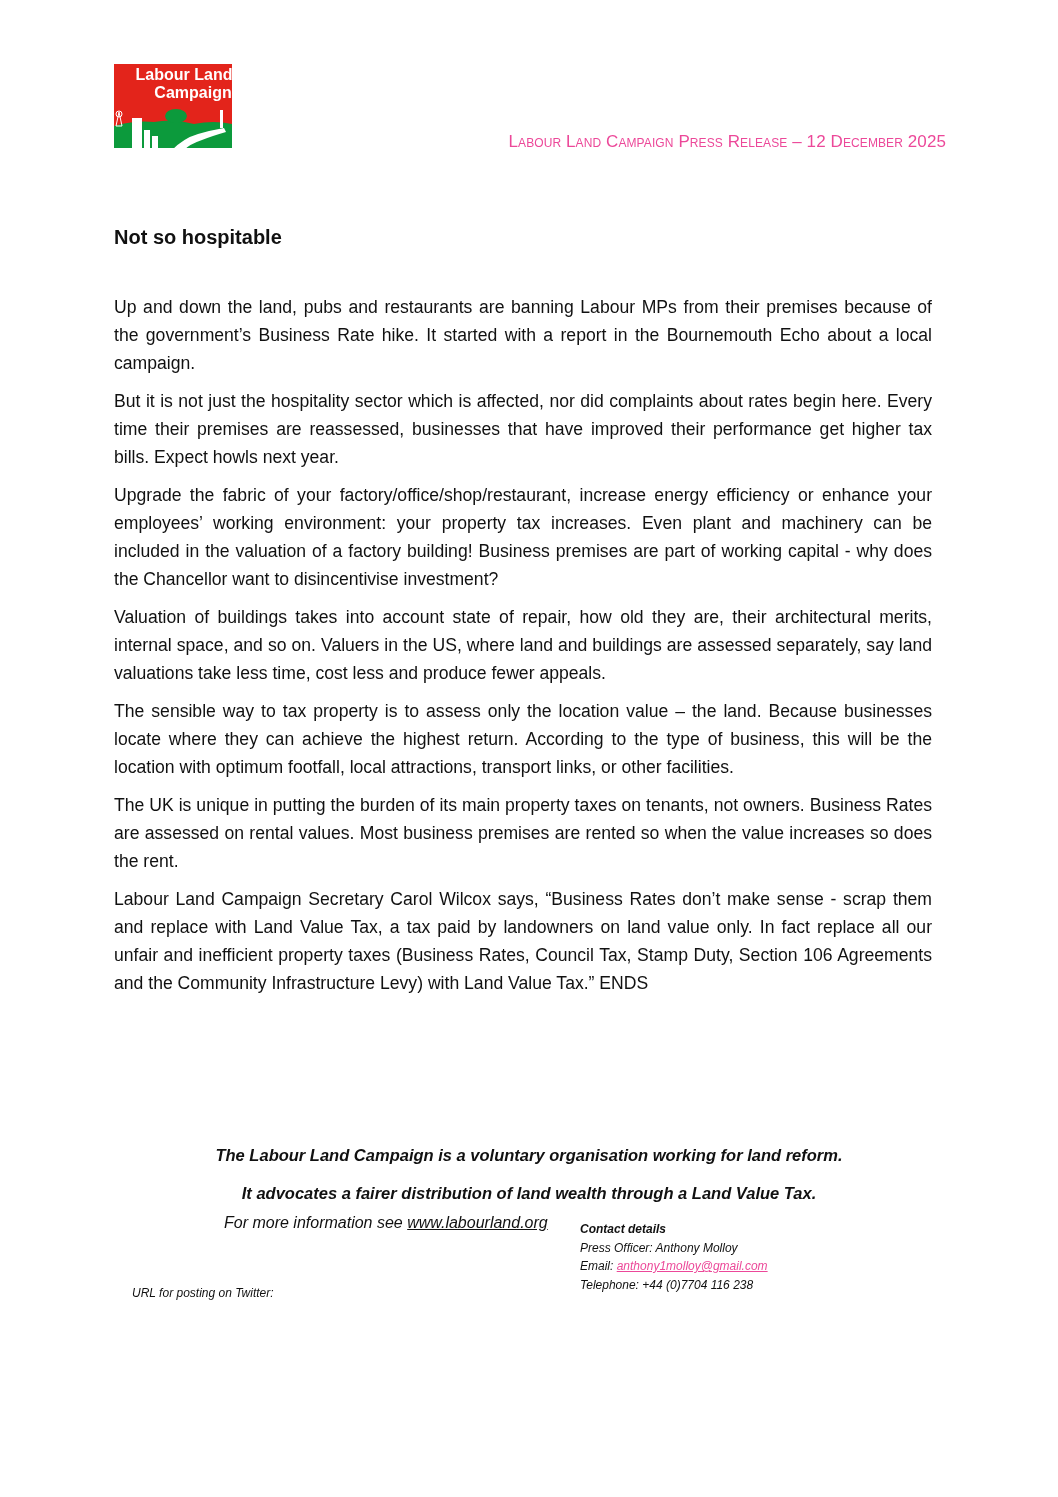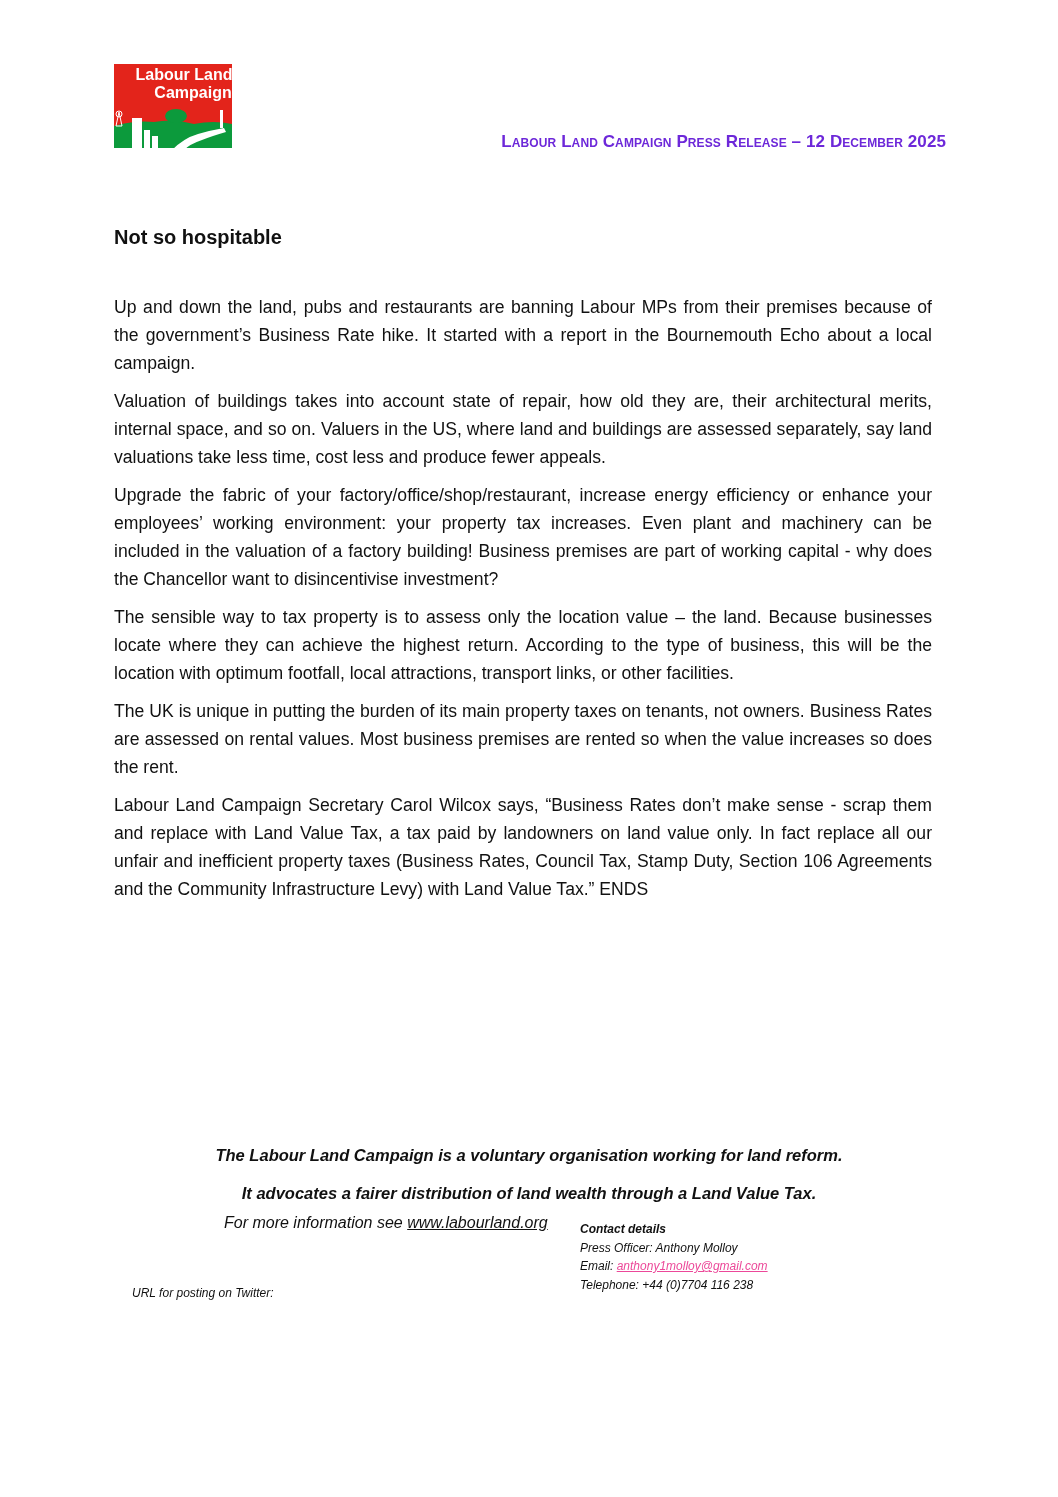--- a/index.html
+++ b/index.html
@@ -4,21 +4,21 @@
 <style>
   html, body { margin: 0; padding: 0; background: #ffffff; }
   body { width: 1058px; height: 1497px; position: relative; overflow: hidden;
          font-family: "Liberation Sans", sans-serif; color: #111; }
   .logo { position: absolute; left: 114px; top: 64px; width: 118px; height: 86px; overflow: hidden; }
   .logo svg { display: block; }
   .logo-text { position: absolute; left: 0; top: 2px; width: 140px; text-align: center;
                color: #fff; font-weight: bold; font-size: 16px; line-height: 18px; }
   .logo-text .l2 { display: block; padding-left: 18px; }
   .press-header { position: absolute; left: 470px; top: 132px; width: 476px; text-align: right;
-                  font-size: 17px; color: #6d28d9; font-variant: small-caps; letter-spacing: 0.1px; font-weight: bold; }
+                  font-size: 17px; color: #ec4899; font-variant: small-caps; letter-spacing: 0.1px; }
   .title { position: absolute; left: 114px; top: 226px; font-size: 20px; font-weight: bold; margin: 0; }
   .body-text { position: absolute; left: 114px; top: 293px; width: 818px; font-size: 17.6px;
                line-height: 28px; text-align: justify; }
   .body-text p { margin: 0 0 10px 0; }
   .tagline { position: absolute; left: 114px; top: 1130px; width: 830px; text-align: center;
              font-size: 16.5px; font-style: italic; font-weight: bold; line-height: 26px; }
   .tagline div { margin: 12px; }
   .more-info { position: absolute; left: 224px; top: 1214px; font-size: 16px; font-style: italic; }
   .more-info a { color: #111; text-decoration: underline; }
   .contact { position: absolute; left: 580px; top: 1196px; font-size: 12px; font-style: italic; line-height: 18.5px; margin-top: 24px; }
@@ -49,22 +49,23 @@
     <span class="l2">Campaign</span>
   </div>
 </div>
 
 <div class="press-header">Labour Land Campaign Press Release – 12 December 2025</div>
 
 <h1 class="title">Not so hospitable</h1>
 
 <div class="body-text">
   <p>Up and down the land, pubs and restaurants are banning Labour MPs from their premises because of the government’s Business Rate hike. It started with a report in the Bournemouth Echo about a local campaign.</p>
+  <p>But it is not just the hospitality sector which is affected, nor did complaints about rates begin here. Every time their premises are reassessed, businesses that have improved their performance get higher tax bills. Expect howls next year.</p>
+  <p>Upgrade the fabric of your factory/office/shop/restaurant, increase energy efficiency or enhance your employees’ working environment: your property tax increases. Even plant and machinery can be included in the valuation of a factory building! Business premises are part of working capital - why does the Chancellor want to disincentivise investment?</p>
   <p>Valuation of buildings takes into account state of repair, how old they are, their architectural merits, internal space, and so on. Valuers in the US, where land and buildings are assessed separately, say land valuations take less time, cost less and produce fewer appeals.</p>
-  <p>Upgrade the fabric of your factory/office/shop/restaurant, increase energy efficiency or enhance your employees’ working environment: your property tax increases. Even plant and machinery can be included in the valuation of a factory building! Business premises are part of working capital - why does the Chancellor want to disincentivise investment?</p>
   <p>The sensible way to tax property is to assess only the location value – the land. Because businesses locate where they can achieve the highest return. According to the type of business, this will be the location with optimum footfall, local attractions, transport links, or other facilities.</p>
   <p>The UK is unique in putting the burden of its main property taxes on tenants, not owners. Business Rates are assessed on rental values. Most business premises are rented so when the value increases so does the rent.</p>
   <p>Labour Land Campaign Secretary Carol Wilcox says, “Business Rates don’t make sense - scrap them and replace with Land Value Tax, a tax paid by landowners on land value only. In fact replace all our unfair and inefficient property taxes (Business Rates, Council Tax, Stamp Duty, Section 106 Agreements and the Community Infrastructure Levy) with Land Value Tax.” ENDS</p>
 </div>
 
 <div class="tagline">
   <div>The Labour Land Campaign is a voluntary organisation working for land reform.</div>
   <div>It advocates a fairer distribution of land wealth through a Land Value Tax.</div>
 </div>
 

